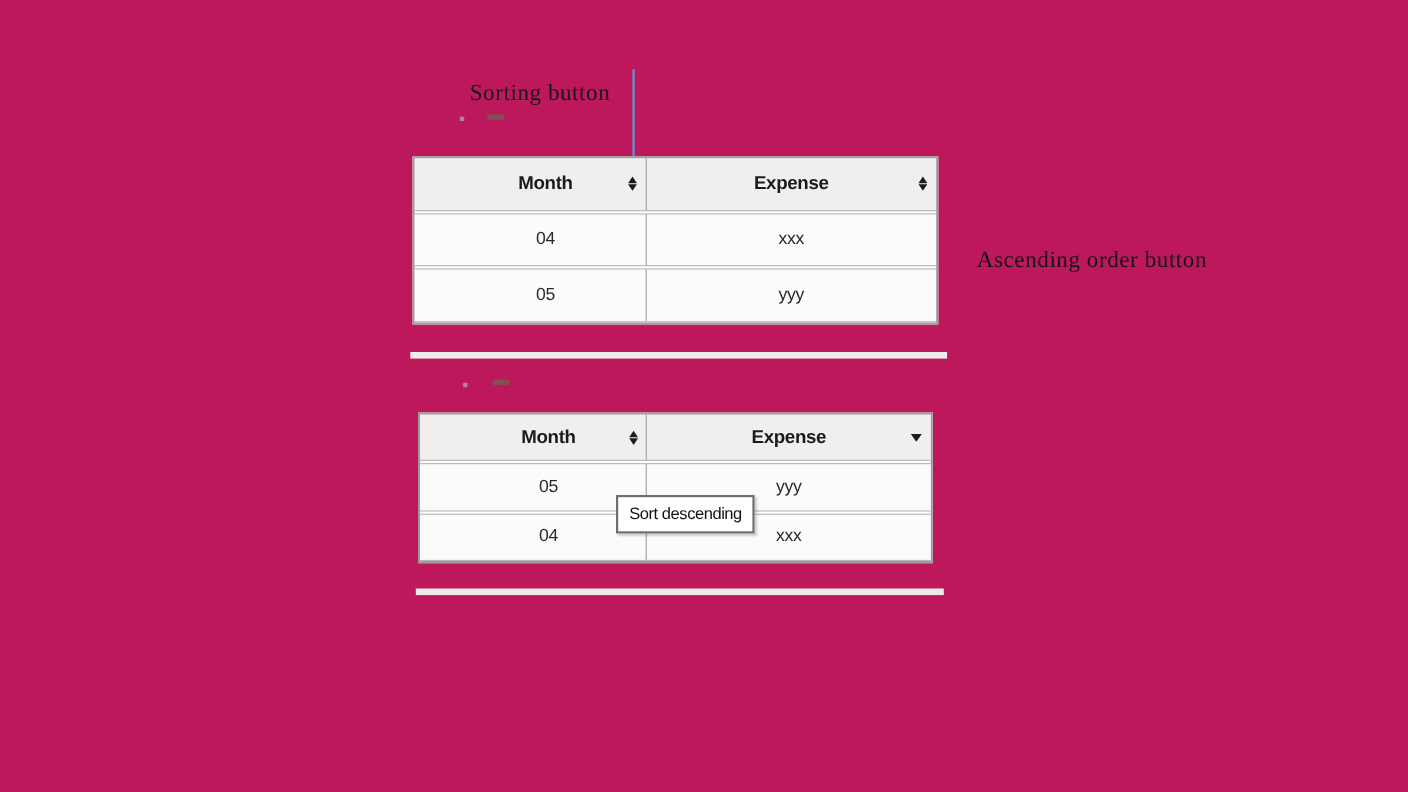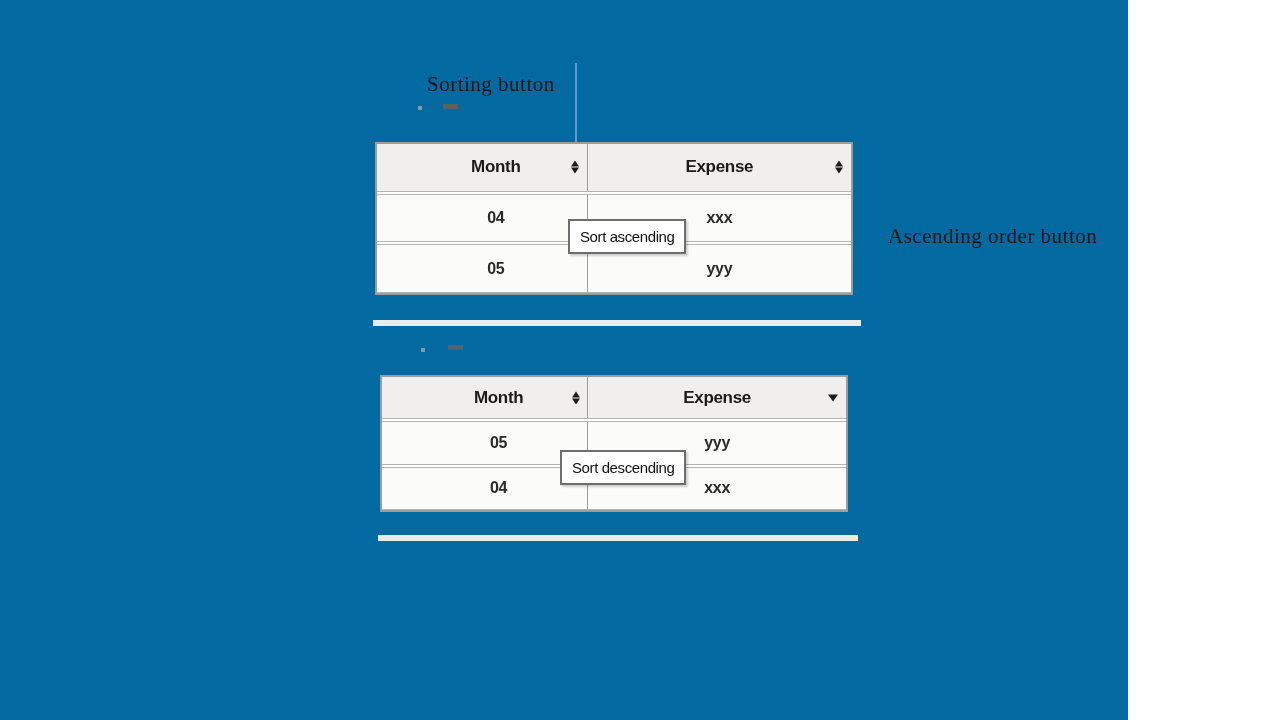--- a/index.html
+++ b/index.html
@@ -1,21 +1,21 @@
 <!DOCTYPE html>
 <html><head>
 <meta charset="utf-8">
 <style>
   * { margin: 0; padding: 0; box-sizing: border-box; }
   html, body { background: #ffffff; }
   #canvas {
     position: relative;
-    width: 1128px;
+    width: 1280px;
     height: 720px;
-    background: #0369a1;
+    background: #be185d;
     overflow: hidden;
     font-family: "Liberation Sans", sans-serif;
   }
 
   
   .note {
     position: absolute;
     font-family: "Liberation Serif", serif;
     font-size: 21px;
     color: #151515;
@@ -60,21 +60,20 @@
     border-top: none;
   }
   .tcell {
     position: relative;
     display: flex;
     align-items: center;
     justify-content: center;
     font-size: 16px;
     color: #2a2a2a;
     letter-spacing: -0.3px;
-    font-weight: bold;
   }
   .tcell.first { border-right: 1px solid #9c9c9c; padding-left: 28px; }
   .trow.thead .tcell { font-weight: bold; font-size: 17px; color: #1a1a1a; }
 
   
   .sort-both {
     position: absolute; right: 7px; top: 50%;
     transform: translateY(-50%);
     width: 9px; height: 15px;
     display: flex; flex-direction: column; align-items: center;
@@ -157,21 +156,20 @@
     <div class="trow">
       <div class="tcell first">04</div>
       <div class="tcell">xxx</div>
     </div>
     <div class="trow">
       <div class="tcell first">05</div>
       <div class="tcell">yyy</div>
     </div>
   </div>
 
-  <div class="tooltip" style="left:568px; top:219px;">Sort ascending</div>
 
   <div class="note" style="left:888px; top:224px;">Ascending order button</div>
 
   <div class="strip" style="left:373px; top:320px; width:488px;"></div>
 
   <div class="mark-dot" style="left:421px; top:348px;"></div>
   <div class="mark-dash" style="left:448px; top:345px;"></div>
 
 
   <div class="sort-table" style="left:380px; top:375px; width:468px; height:137px;">

